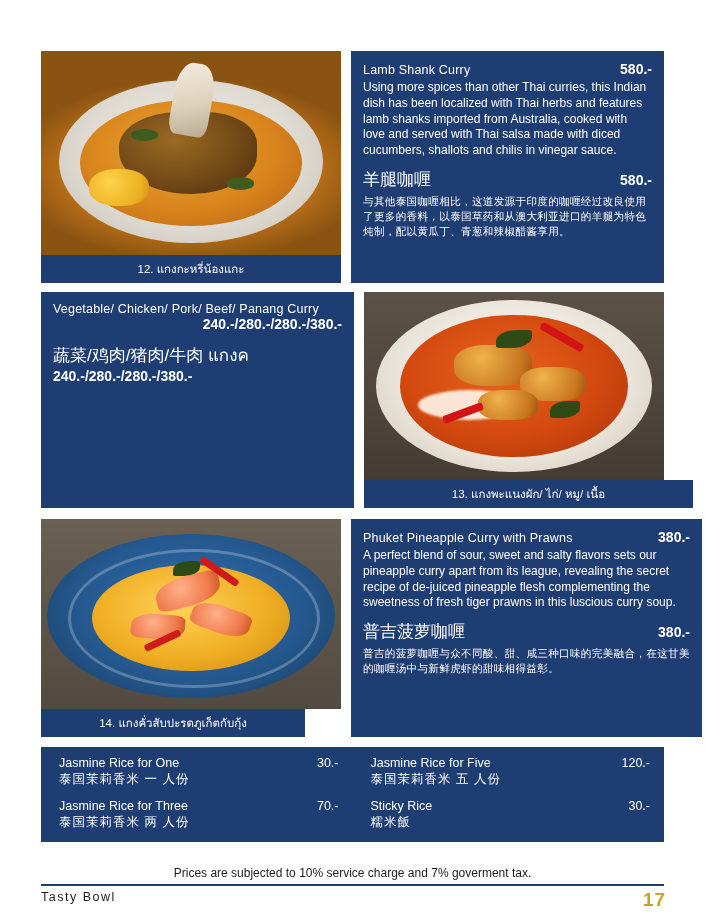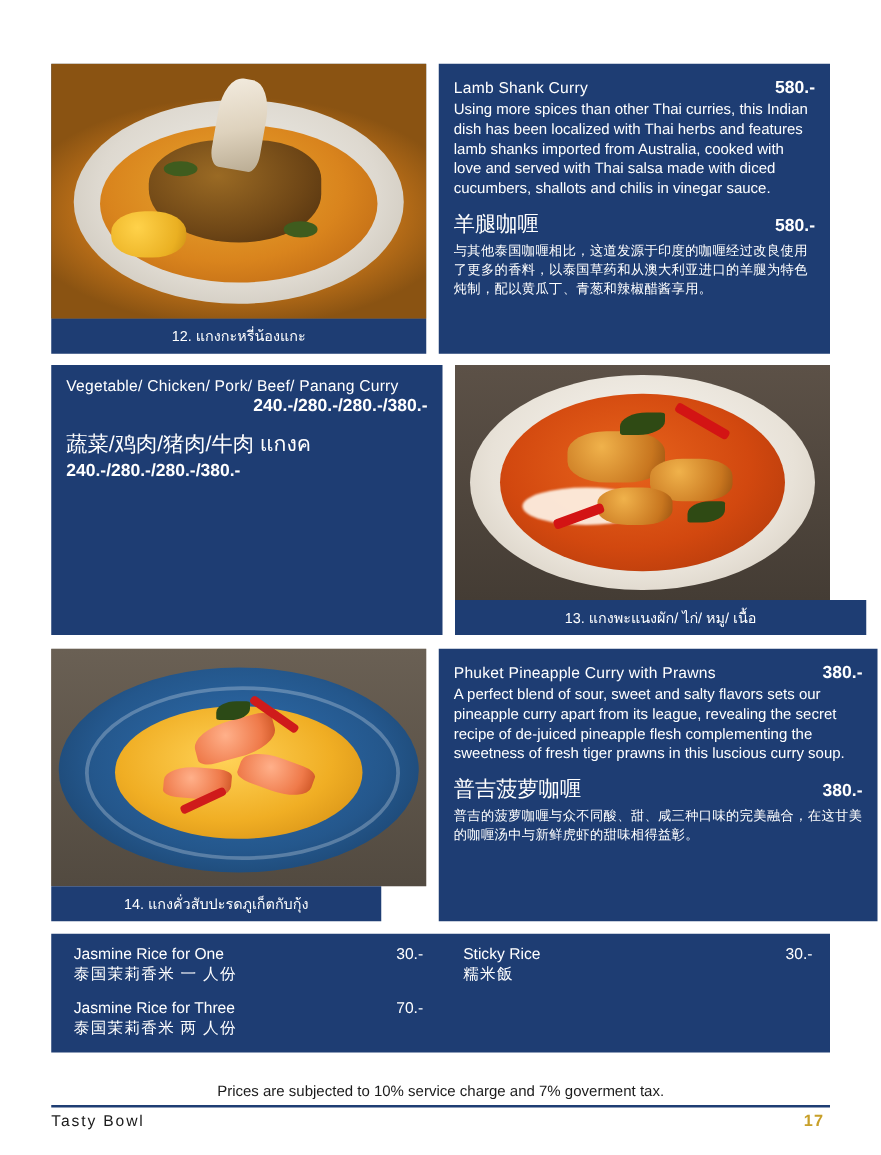--- a/index.html
+++ b/index.html
@@ -142,21 +142,21 @@
     background: #1e3d73;
   }
   .footer-brand {
     position: absolute;
     font-size: 12.5px;
     letter-spacing: 1.5px;
     color: #1b1b1b;
   }
   .footer-page {
     position: absolute;
-    font-size: 13px;
+    font-size: 19px;
     letter-spacing: 1px;
     color: #c8a02a;
     font-weight: bold;
   }
 
   
   .food {
     position: absolute;
     left: 0; top: 0; right: 0; bottom: 0;
   }
@@ -399,20 +399,27 @@
           <div class="rice-name">Jasmine Rice for Three</div>
           <div class="rice-name-cn">泰国茉莉香米 两 人份</div>
         </div>
         <div class="rice-price">70.-</div>
       </div>
     </div>
 
     <div class="rice-col">
       <div class="rice-row">
         <div class="rice-names">
+          <div class="rice-name">Jasmine Rice for Five</div>
+          <div class="rice-name-cn">泰国茉莉香米 五 人份</div>
+        </div>
+        <div class="rice-price">120.-</div>
+      </div>
+      <div class="rice-row">
+        <div class="rice-names">
           <div class="rice-name">Sticky Rice</div>
           <div class="rice-name-cn">糯米飯</div>
         </div>
         <div class="rice-price">30.-</div>
       </div>
     </div>
   </div>
 
   <div class="footer-note" style="left:0; top:866px;">Prices are subjected to  10%  service charge and 7% goverment tax.</div>
 

